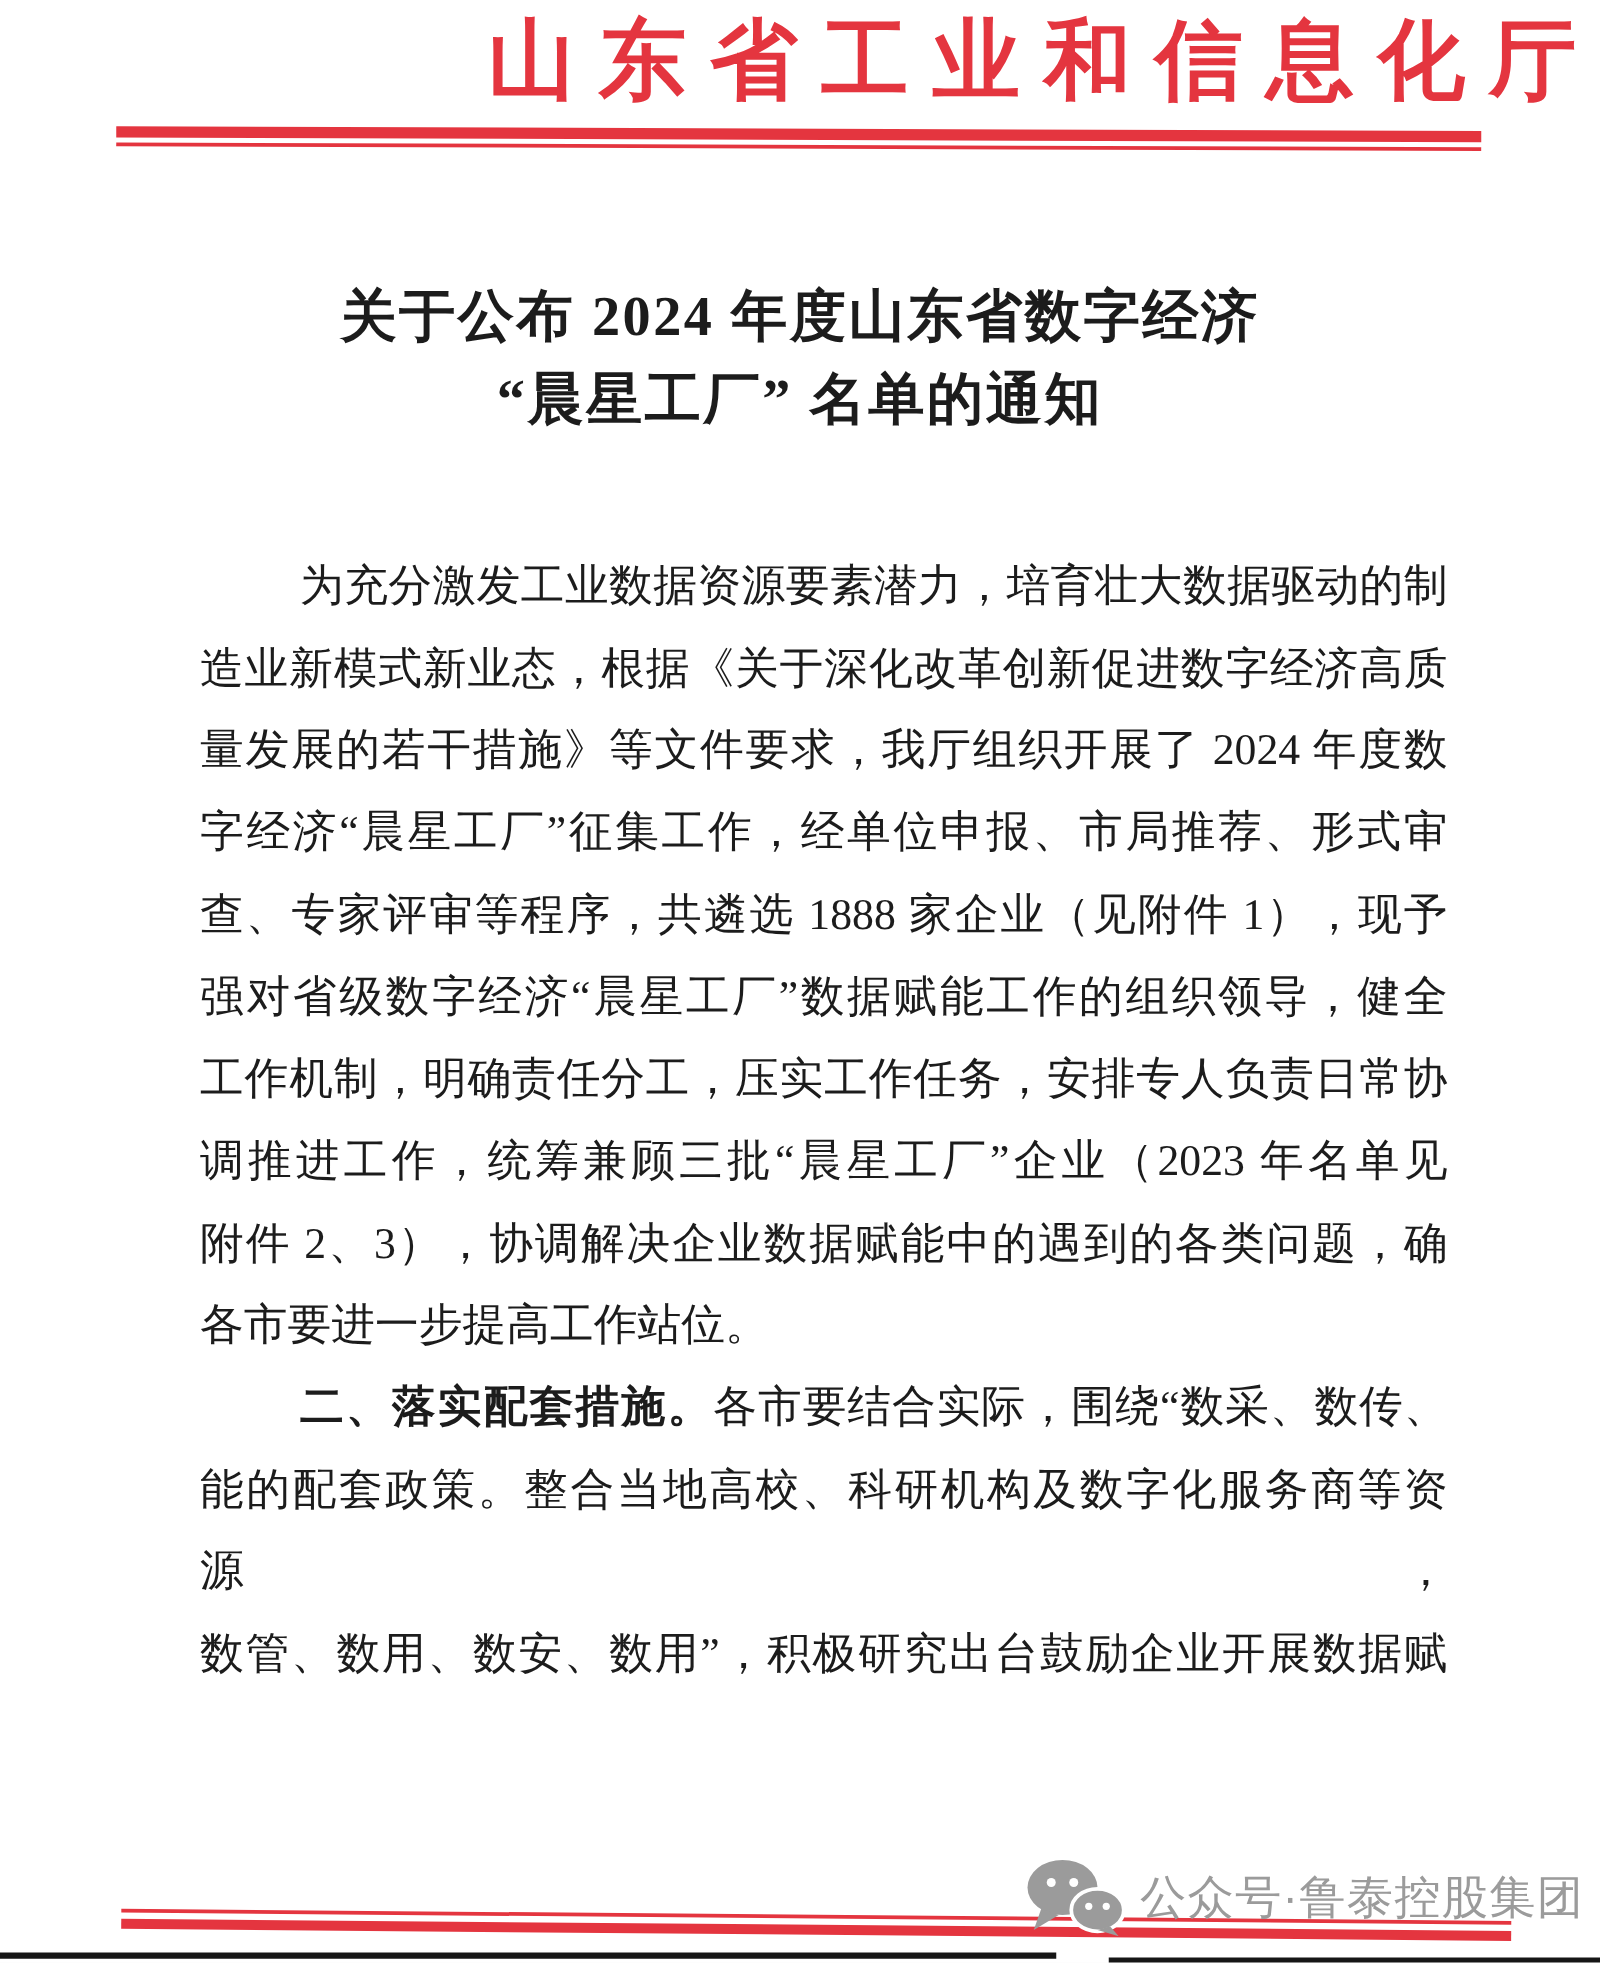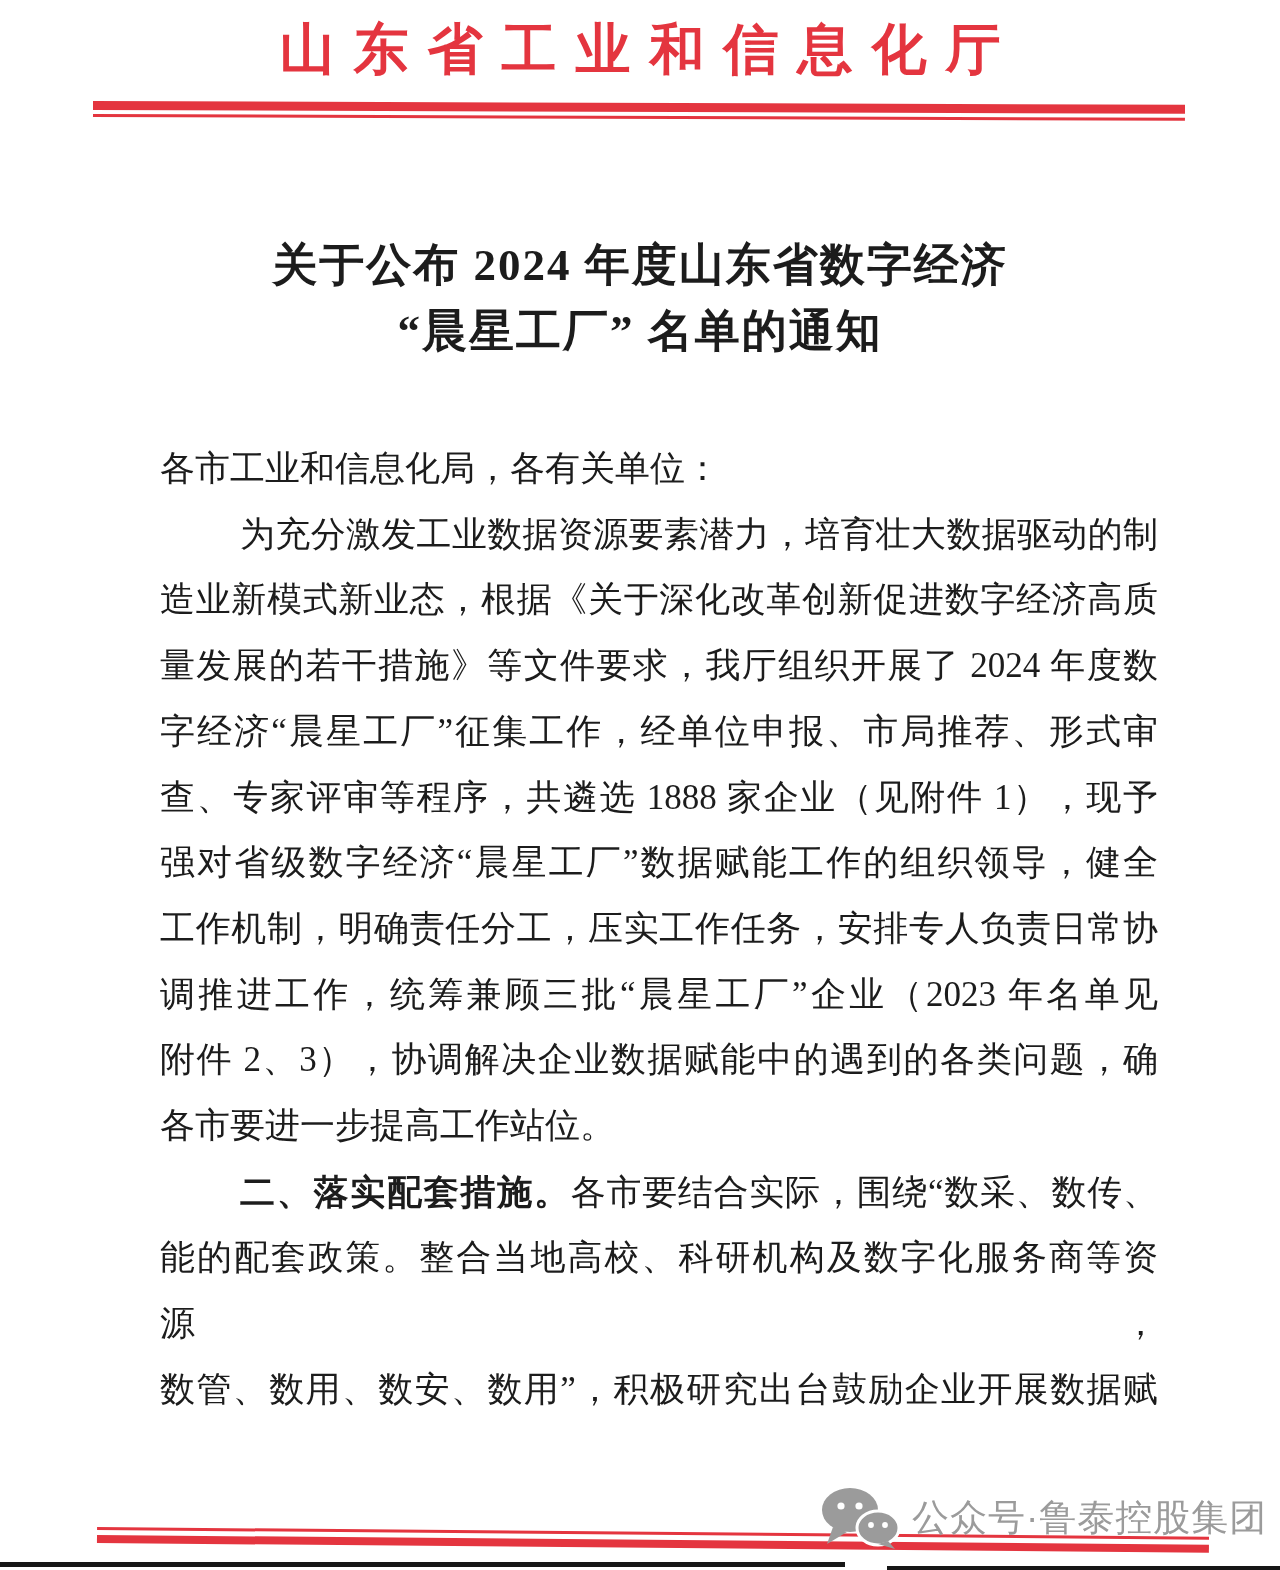--- a/index.html
+++ b/index.html
@@ -15,23 +15,23 @@
     overflow:hidden;
   }
   .page{
     position:relative;
     width:1280px;height:1570px;
     background:#ffffff;
   }
   
   .letterhead{
     position:absolute;top:4px;left:0;width:100%;
-    text-align:center;
+    text-align:right;
     color:var(--red);
-    font-size:55px;
+    font-size:70px;
     font-weight:bold;
     letter-spacing:19px;
     text-indent:19px;
     line-height:92px;
     white-space:nowrap;
   }
   
   .rule-top{
     position:absolute;top:101px;left:93px;width:1092px;
     transform:rotate(0.2deg);transform-origin:left center;
@@ -42,21 +42,21 @@
   .rule-bottom{
     position:absolute;top:1527px;left:97px;width:1112px;
     transform:rotate(0.5deg);transform-origin:left center;
     z-index:1;
   }
   .rule-bottom .bar-thin{height:3px;background:var(--red);}
   .rule-bottom .bar-gap{height:5px;background:transparent;}
   .rule-bottom .bar-thick{height:8px;background:var(--red);}
   
   .doc-title{
-    position:absolute;top:232px;left:0;width:100%;
+    position:absolute;top:220px;left:0;width:100%;
     text-align:center;
     color:var(--ink);
     font-weight:bold;
     font-size:45px;
     line-height:66px;
     letter-spacing:2px;
   }
   
   .body-text{
     position:absolute;top:436px;left:160px;width:998px;
@@ -107,21 +107,20 @@
     <div class="bar-gap"></div>
     <div class="bar-thin"></div>
   </div>
 
   <div class="doc-title">
     <div>关于公布 2024 年度山东省数字经济</div>
     <div>“晨星工厂” 名单的通知</div>
   </div>
 
   <div class="body-text" id="body-lines">
-      <div class="line">各市工业和信息化局，各有关单位：</div>
       <div class="line indent fill">为充分激发工业数据资源要素潜力，培育壮大数据驱动的制</div>
       <div class="line fill">造业新模式新业态，根据《关于深化改革创新促进数字经济高质</div>
       <div class="line fill">量发展的若干措施》等文件要求，我厅组织开展了 2024 年度数</div>
       <div class="line fill">字经济“晨星工厂”征集工作，经单位申报、市局推荐、形式审</div>
       <div class="line fill">查、专家评审等程序，共遴选 1888 家企业（见附件 1），现予</div>
       <div class="line fill">强对省级数字经济“晨星工厂”数据赋能工作的组织领导，健全</div>
       <div class="line fill">工作机制，明确责任分工，压实工作任务，安排专人负责日常协</div>
       <div class="line fill">调推进工作，统筹兼顾三批“晨星工厂”企业（2023 年名单见</div>
       <div class="line fill">附件 2、3），协调解决企业数据赋能中的遇到的各类问题，确</div>
       <div class="line">各市要进一步提高工作站位。</div>

